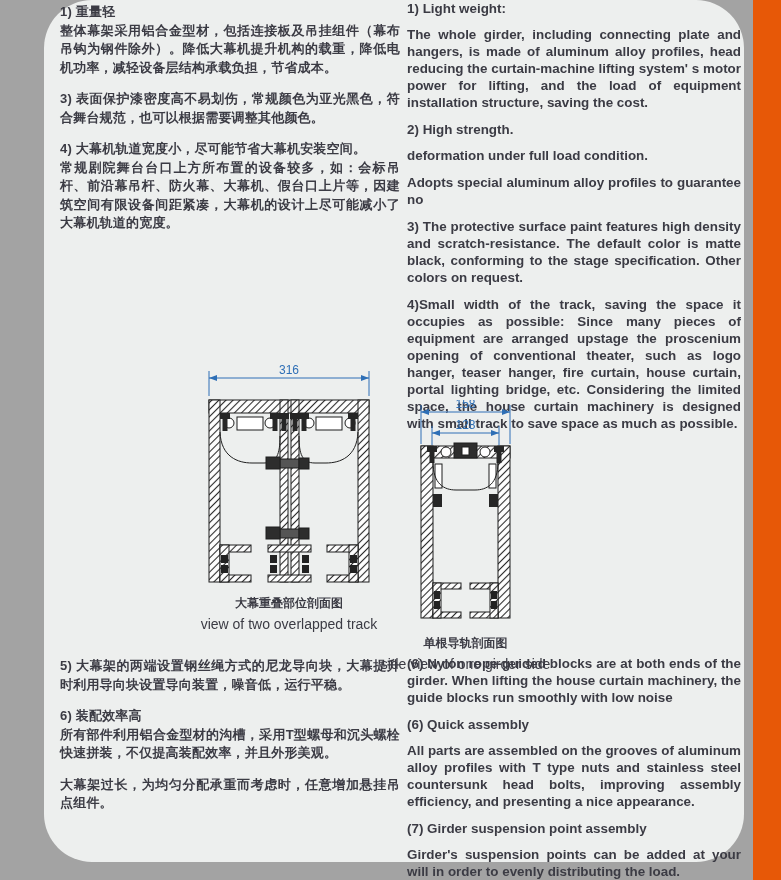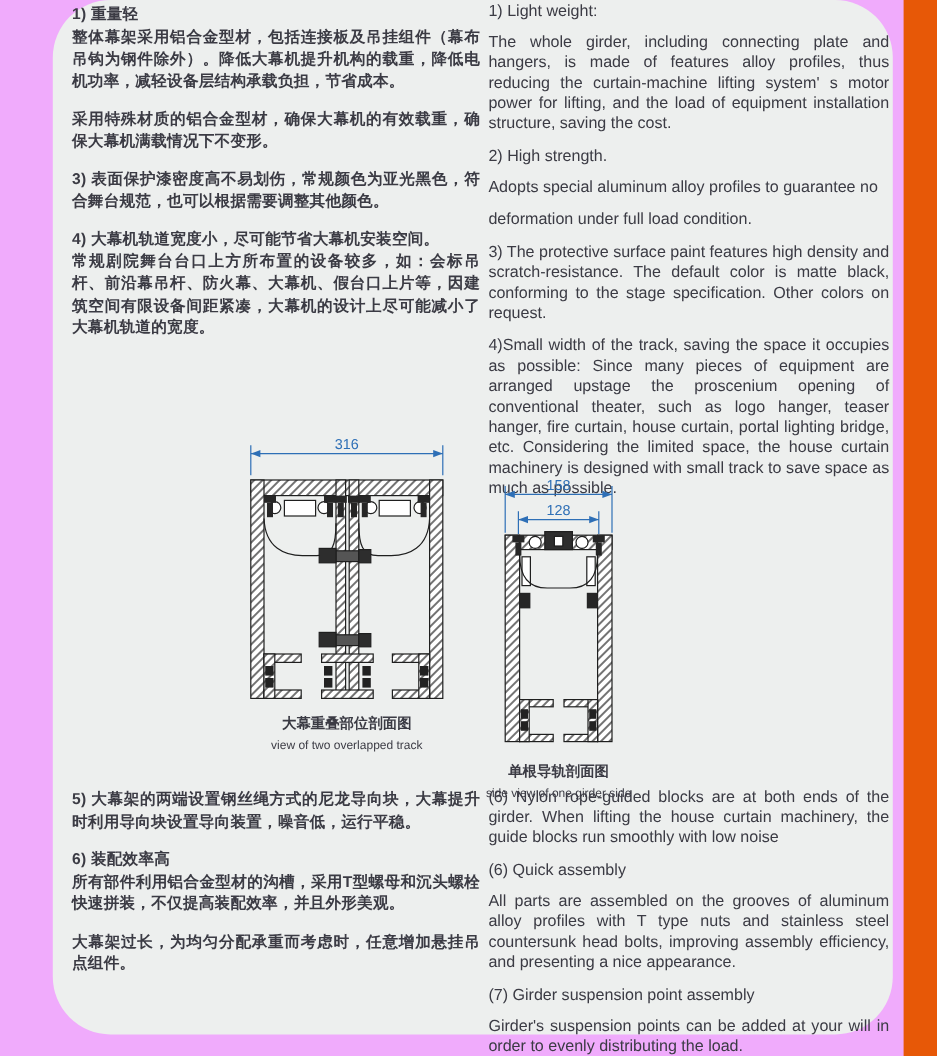--- a/index.html
+++ b/index.html
@@ -1,69 +1,68 @@
 <!DOCTYPE html>
 <html style="--accent: #e75807; --panel: #edefee; --text: #3b3b44; --dim: #2e6fb6; --line: #1f1f1f;"><head>
 <meta charset="utf-8">
 <style>
   html,body{margin:0;padding:0;background:#ffffff;}
-  .page{position:relative;width:781px;height:880px;background:#f0abfc;overflow:hidden;
+  .page{position:relative;width:781px;height:880px;background:#a3a3a3;overflow:hidden;
         font-family:"Liberation Sans","DejaVu Sans",sans-serif;color:var(--text,#3b3b44);}
   .panel{position:absolute;left:44px;top:0;width:700px;height:862px;
          background:var(--panel,#edefee);border-radius:48px;}
   .accent-bar{position:absolute;left:753px;top:0;width:28px;height:880px;
          background:var(--accent,#e75807);}
   .col{position:absolute;}
   
   .zh-col{width:340px;font-size:13px;line-height:18.5px;font-weight:600;
           letter-spacing:.2px;text-align:justify;}
   .zh-col p{margin:0;}
   .zh-col .sec{margin-bottom:13px;}
   
-  .en-col{width:334px;font-size:13.4px;line-height:17px;text-align:justify;font-weight:400;}
+  .en-col{width:334px;font-size:13.4px;line-height:17px;text-align:justify;font-weight:700;}
   .en-col p{margin:0 0 9px 0;}
   .en-col p.tight{margin-bottom:10px;}
   
   .figure{position:absolute;display:flex;flex-direction:column;align-items:center;}
   .cap-zh{margin-top:11px;font-size:12px;font-weight:700;white-space:nowrap;text-align:center;}
-  .cap-en{margin-top:4px;font-size:10px;font-weight:500;white-space:nowrap;text-align:center;}
+  .cap-en{margin-top:4px;font-size:14px;font-weight:500;white-space:nowrap;text-align:center;}
   .dimtext{fill:var(--dim,#2e6fb6);font-size:12px;font-weight:500;
            font-family:"Liberation Sans","DejaVu Sans",sans-serif;}
   svg{display:block;}
 </style>
 </head>
 <body>
 
 <div class="page">
   <div class="panel"></div>
   <div class="accent-bar"></div>
 
   <div class="col zh-col" style="left:60px;top:3px;">
     <div class="sec">
       <p>1) 重量轻</p>
       <p>整体幕架采用铝合金型材，包括连接板及吊挂组件（幕布吊钩为钢件除外）。降低大幕机提升机构的载重，降低电机功率，减轻设备层结构承载负担，节省成本。</p>
     </div>
     <div class="sec">
-      <p>采用特殊材质的铝合金型材，确保大幕机的有效载重，确保大幕机满载情况下不变形。</p>
     </div>
     <div class="sec">
       <p>3) 表面保护漆密度高不易划伤，常规颜色为亚光黑色，符合舞台规范，也可以根据需要调整其他颜色。</p>
     </div>
     <div class="sec">
       <p>4) 大幕机轨道宽度小，尽可能节省大幕机安装空间。</p>
       <p>常规剧院舞台台口上方所布置的设备较多，如：会标吊杆、前沿幕吊杆、防火幕、大幕机、假台口上片等，因建筑空间有限设备间距紧凑，大幕机的设计上尽可能减小了大幕机轨道的宽度。</p>
     </div>
   </div>
 
   <div class="col en-col" style="left:407px;top:0px;">
     <p>1) Light weight:</p>
-    <p class="tight">The whole girder, including connecting plate and hangers, is made of features alloy profiles, thus reducing the curtain-machine lifting system' s motor power for lifting, and the load of equipment installation structure, saving the cost.</p>
+    <p class="tight">The whole girder, including connecting plate and hangers, is made of aluminum alloy profiles, head reducing the curtain-machine lifting system' s motor power for lifting, and the load of equipment installation structure, saving the cost.</p>
     <p>2) High strength.</p>
+    <p class="tight">deformation under full load condition.</p>
     <p class="tight">Adopts special aluminum alloy profiles to guarantee no</p>
-    <p class="tight">deformation under full load condition.</p>
     <p class="tight">3) The protective surface paint features high density and scratch-resistance. The default color is matte black, conforming to the stage specification. Other colors on request.</p>
     <p>4)Small width of the track, saving the space it occupies as possible: Since many pieces of equipment are arranged upstage the proscenium opening of conventional theater, such as logo hanger, teaser hanger, fire curtain, house curtain, portal lighting bridge, etc. Considering the limited space, the house curtain machinery is designed with small track to save space as much as possible.</p>
   </div>
 
   <div class="figure" style="left:204px;top:362px;width:170px;">
     <svg width="170" height="222" viewBox="0 0 170 222">
       <defs>
         <pattern id="hA" width="5" height="5" patternUnits="userSpaceOnUse" patternTransform="rotate(45)">
           <rect width="5" height="5" fill="#ffffff"></rect>
           <line x1="2.5" y1="0" x2="2.5" y2="5" stroke="#2a2a2a" stroke-width="1.1"></line>

